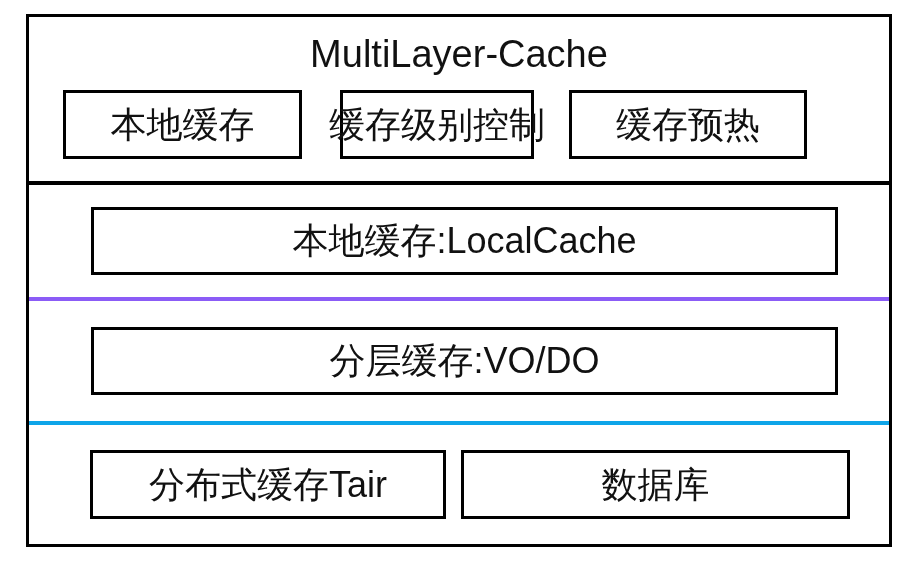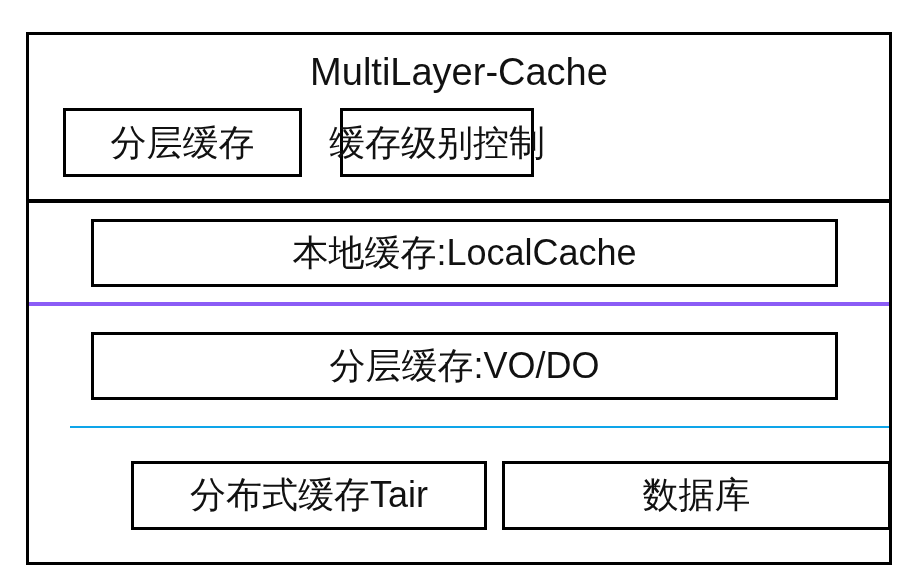--- a/index.html
+++ b/index.html
@@ -14,53 +14,52 @@
   }
   .canvas {
     position: relative;
     width: 914px;
     height: 580px;
     background: #ffffff;
   }
   .outer {
     position: absolute;
     left: 26px;
-    top: 32px;
+    top: 14px;
     width: 866px;
     height: 533px;
     box-sizing: border-box;
     border: 3px solid #000000;
     display: flex;
     flex-direction: column;
     background: #ffffff;
   }
   .sec {
     box-sizing: border-box;
   }
   .sec-top {
     height: 164px;
   }
   .sec-local {
-    height: 103px;
+    height: 116px;
     border-top: 4px solid #000000;
     display: flex;
     align-items: center;
   }
   .sec-tiered {
     height: 124px;
     border-top: 4px solid #8b5cf6;
     display: flex;
     align-items: center;
   }
   .sec-bottom {
     flex: 1;
-    border-top: 2px solid #0ea5e9;
+    border-top: 4px solid #0ea5e9;
     display: flex;
     align-items: center;
-    margin-left: 41px;
   }
   .title {
     height: 73px;
     display: flex;
     align-items: center;
     justify-content: center;
     font-size: 38px;
     line-height: 1;
     white-space: nowrap;
   }
@@ -94,22 +93,23 @@
 </style>
 </head>
 <body>
 
 <div class="canvas">
   <div class="outer">
 
     <div class="sec sec-top">
       <div class="title">MultiLayer-Cache</div>
       <div class="row top-row">
-        <div class="box b-data">分层缓存</div>
+        <div class="box b-data">本地缓存</div>
         <div class="box b-level">缓存级别控制</div>
+        <div class="box b-prewarm">缓存预热</div>
       </div>
     </div>
 
     <div class="sec sec-local">
       <div class="box b-wide">本地缓存:LocalCache</div>
     </div>
 
     <div class="sec sec-tiered">
       <div class="box b-wide">分层缓存:VO/DO</div>
     </div>

